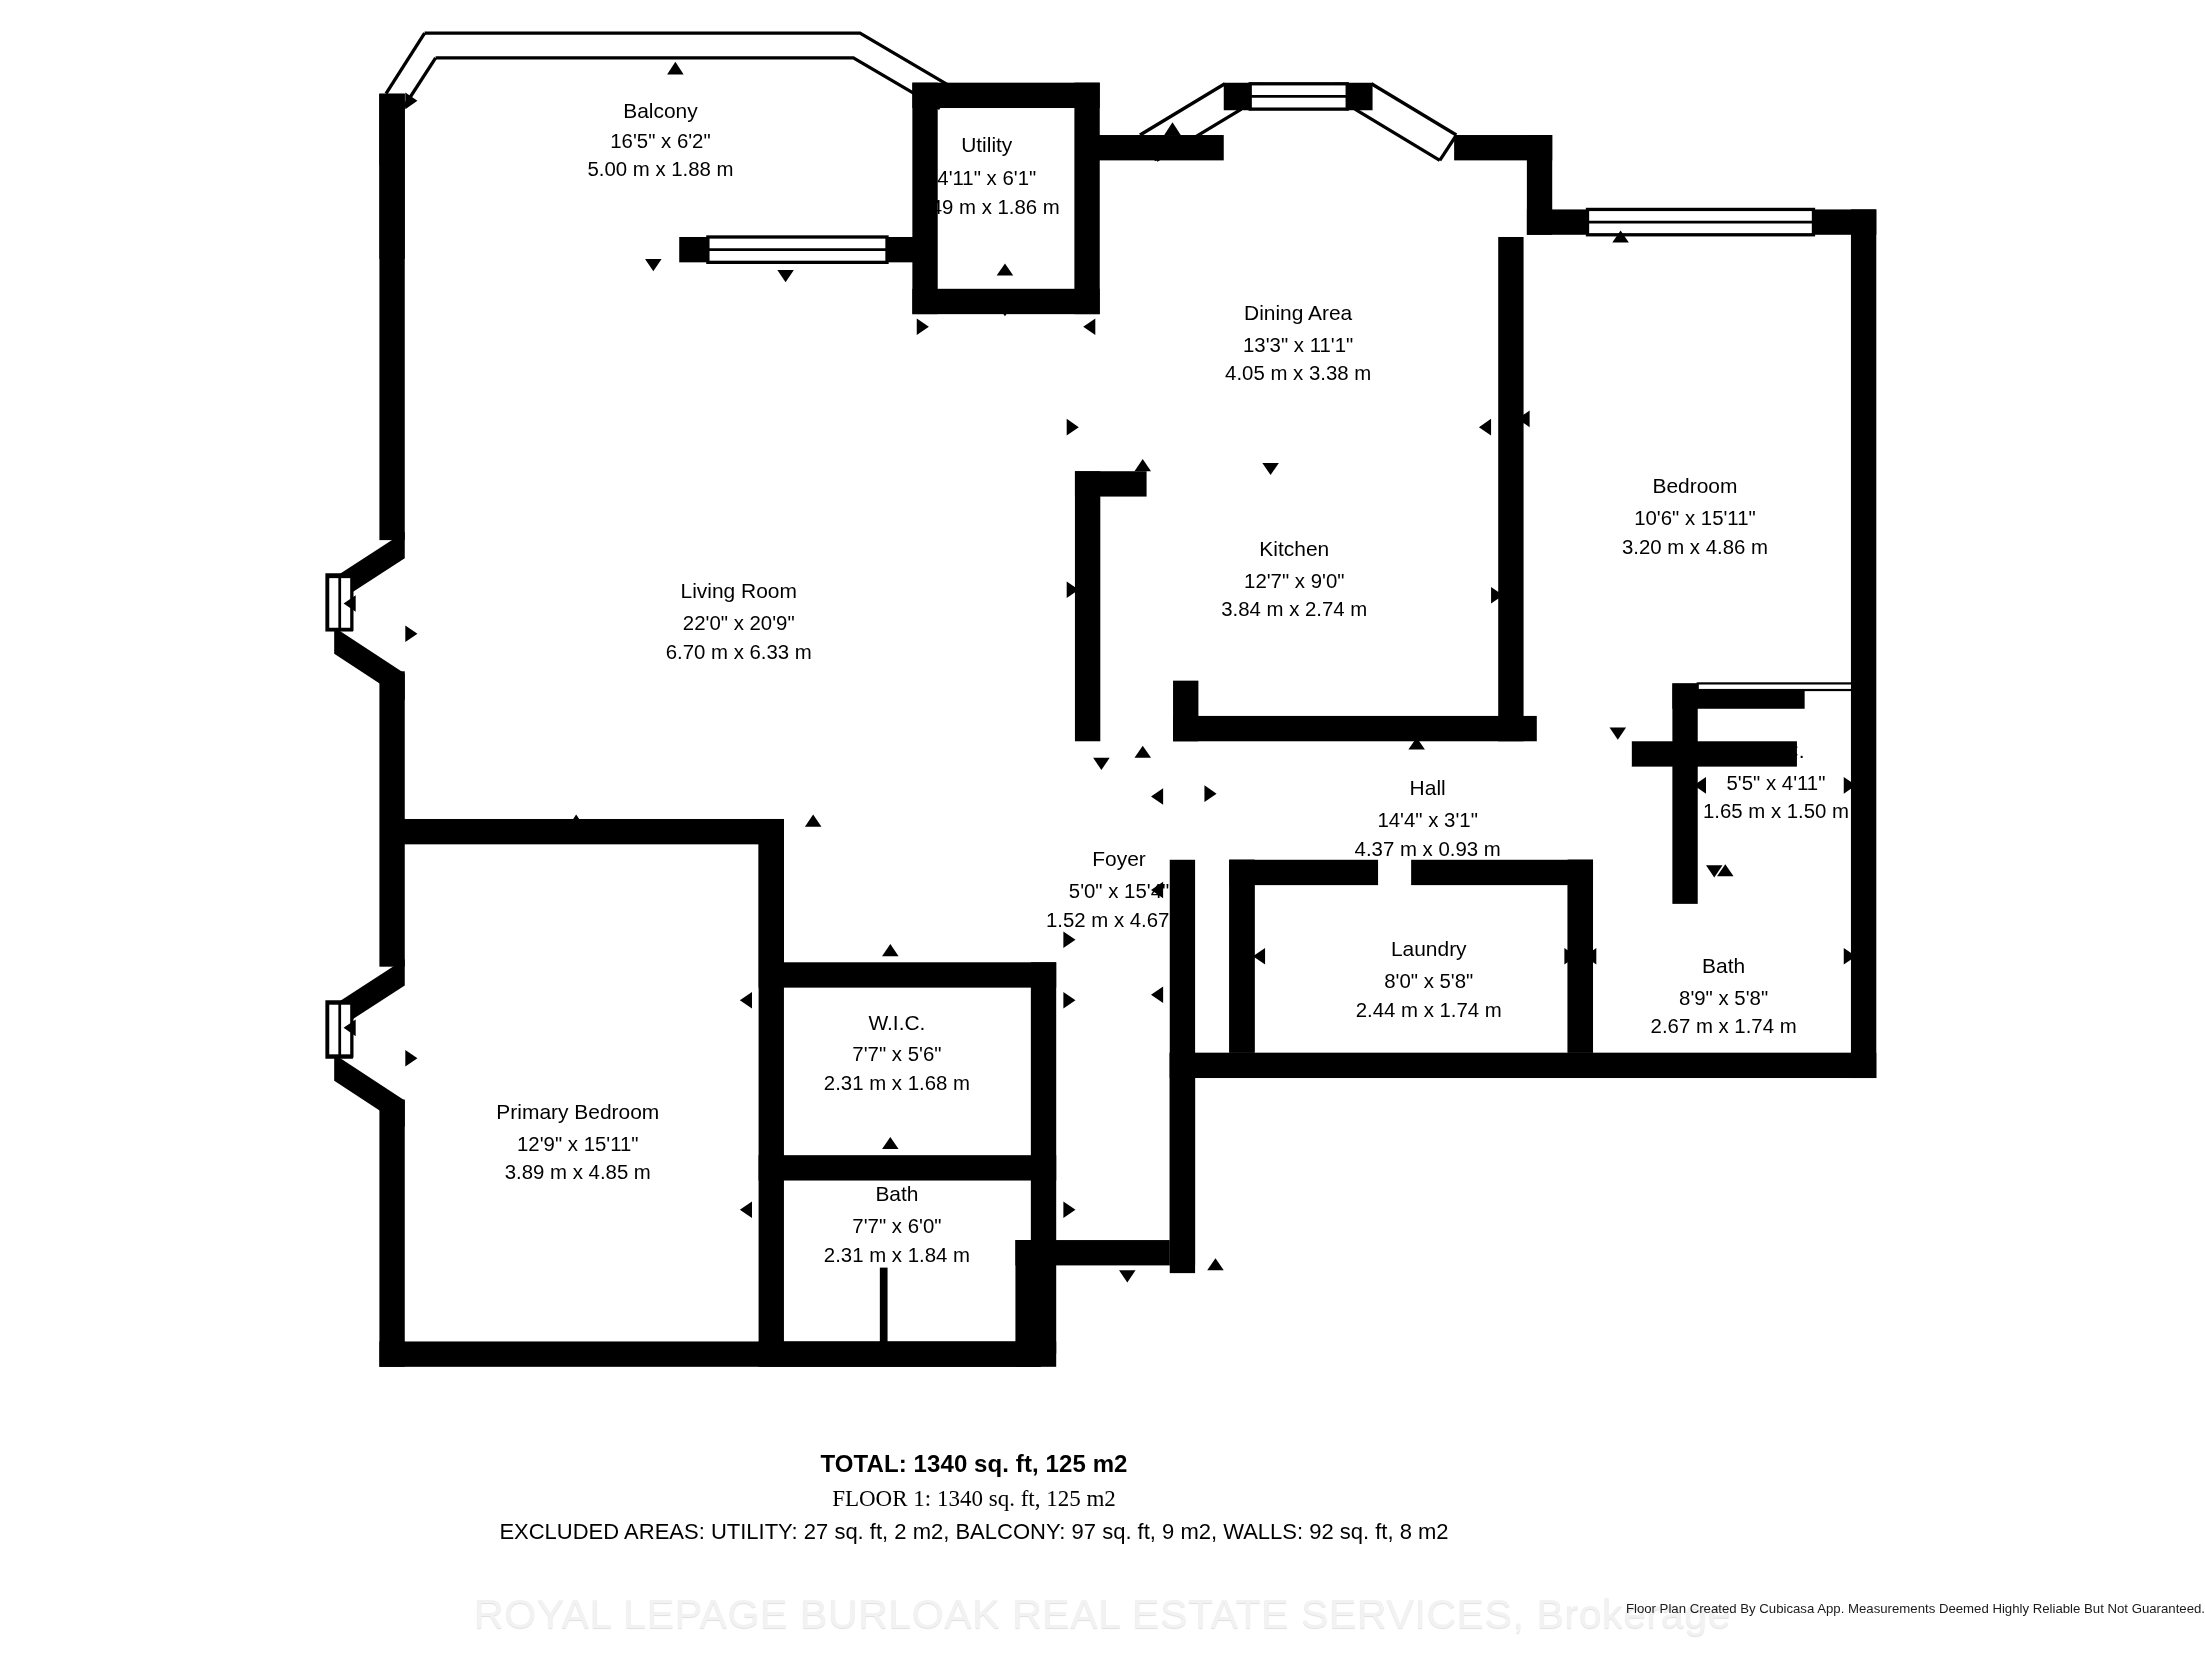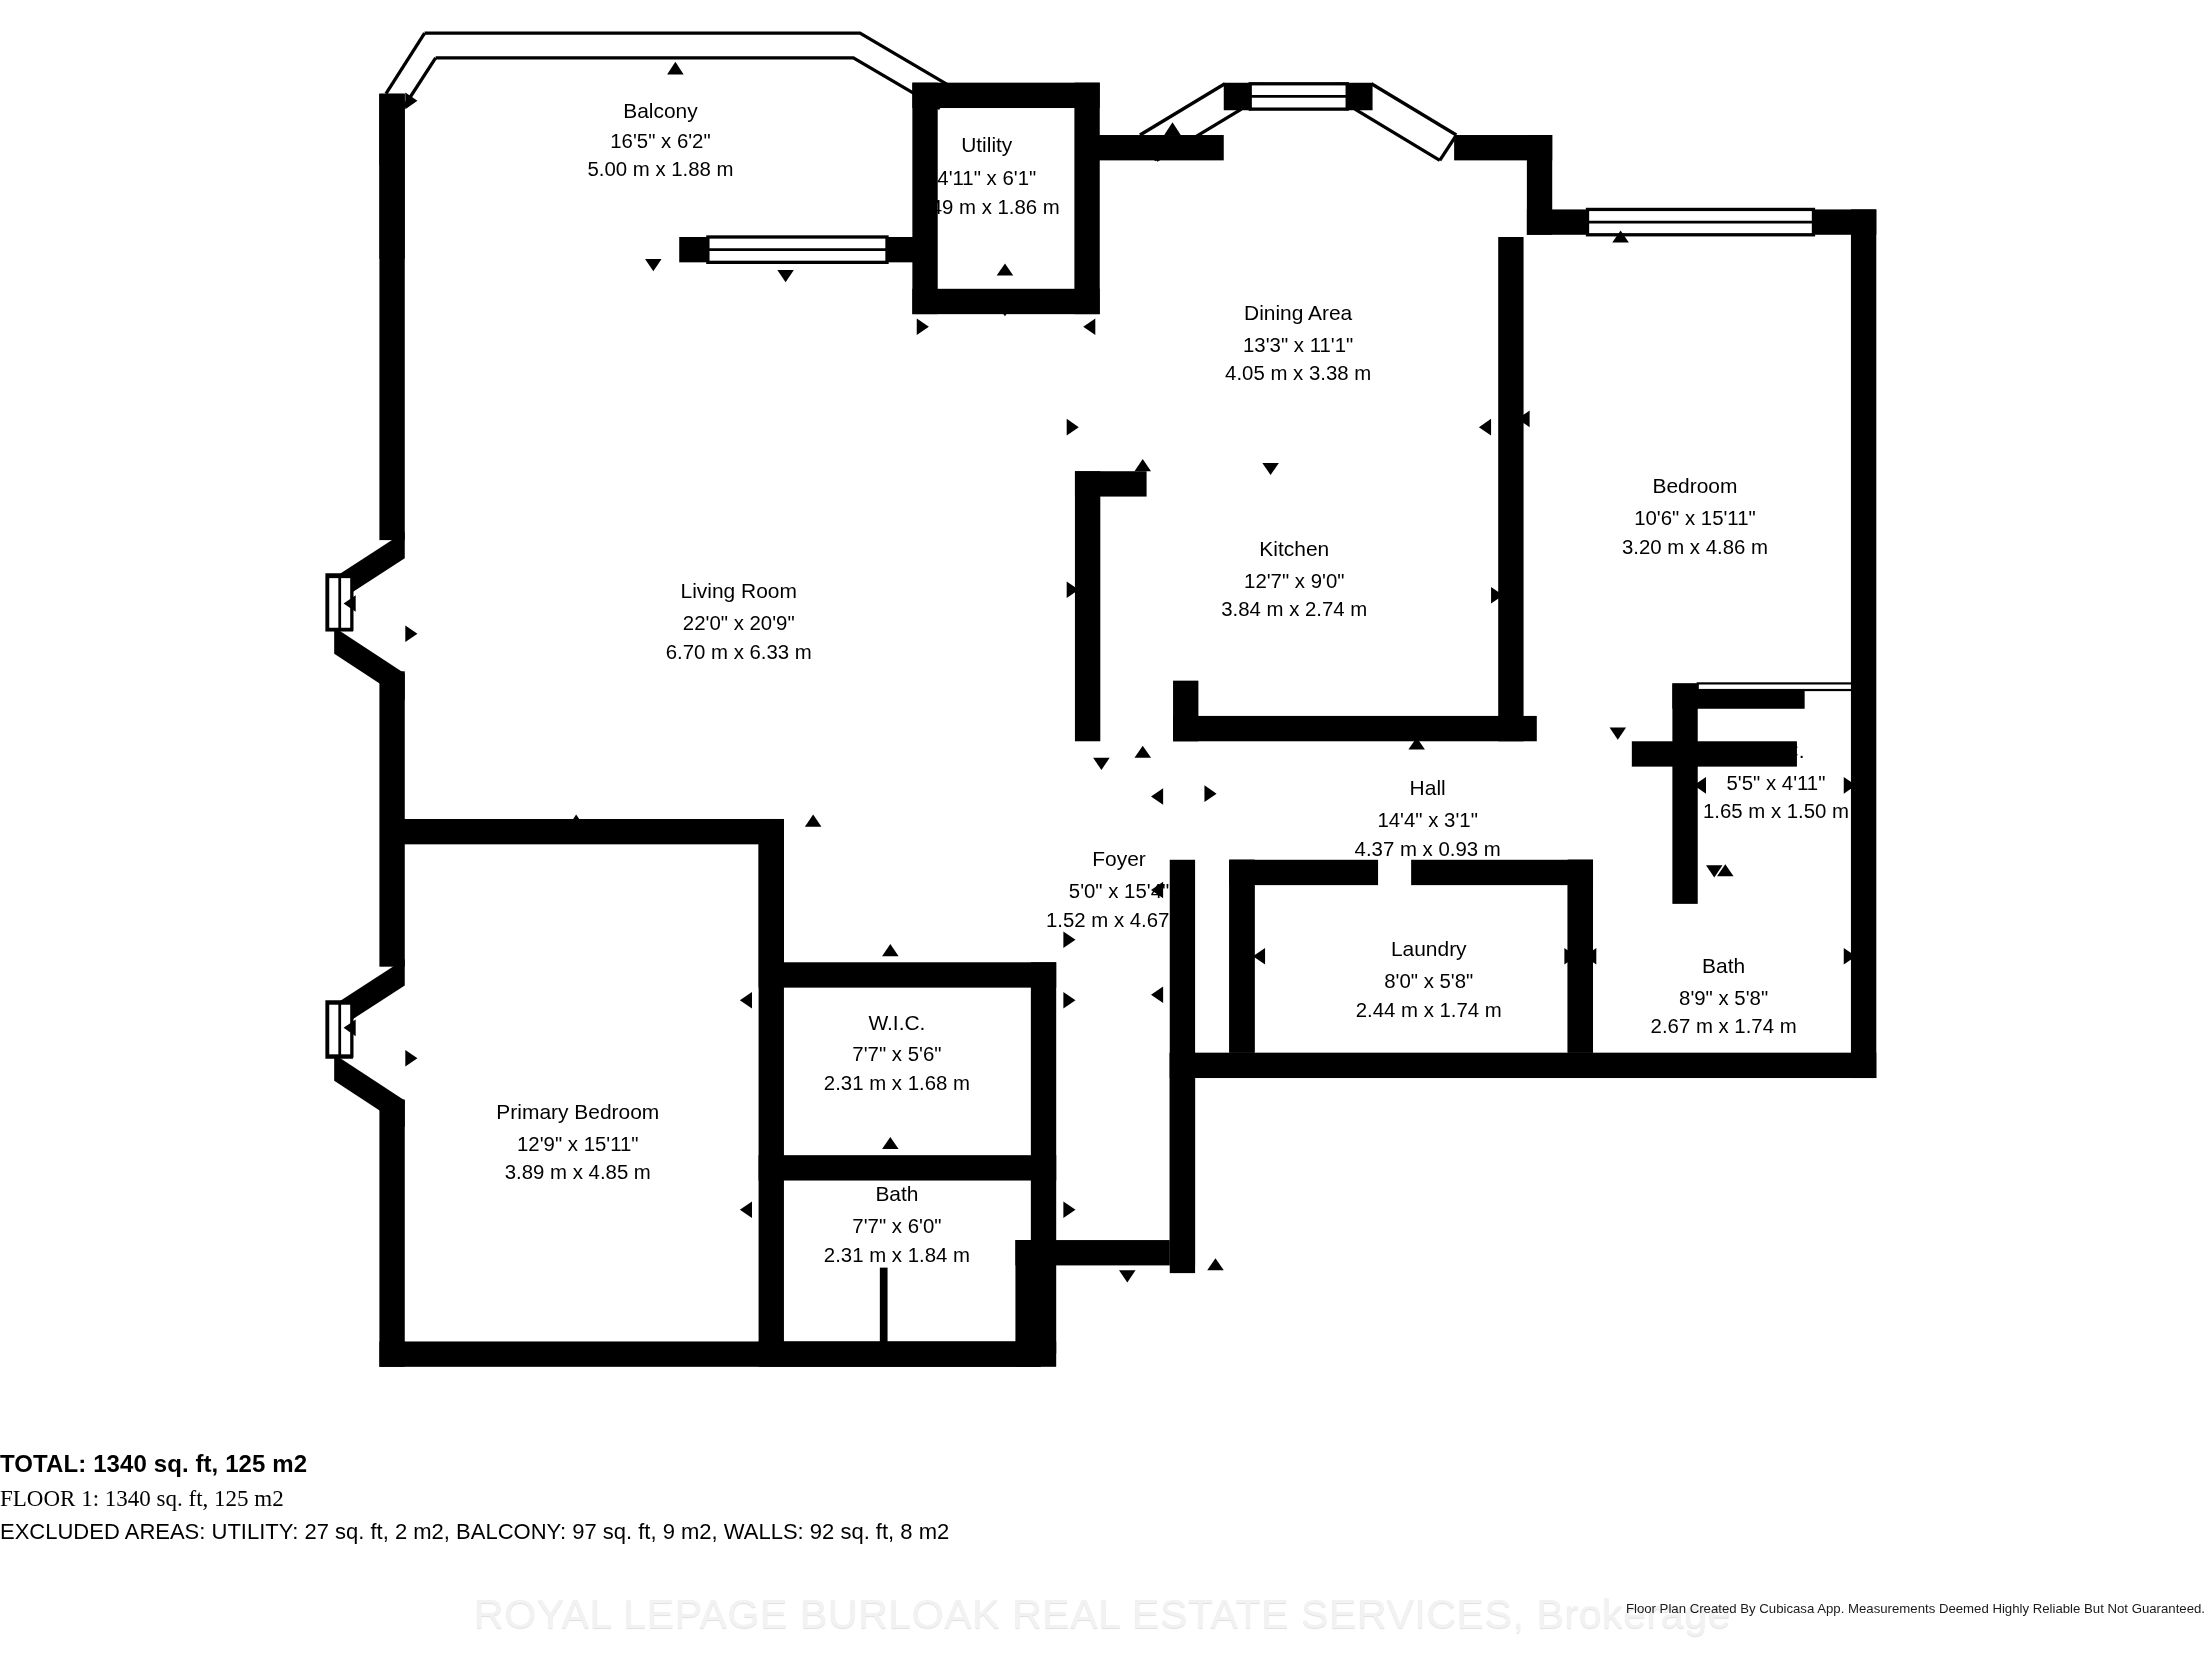--- a/index.html
+++ b/index.html
@@ -33,20 +33,21 @@
     text-anchor: middle;
   }
   .rl-name { font-size: 38px; }
   .rl-dim  { font-size: 37px; }
 
   #summary {
     position: absolute;
     left: 0;
     top: 1450px;
     width: 1948px;
+    text-align: center;
     font-family: "Liberation Sans", sans-serif;
     color: #000;
   }
   #summary .total {
     font-size: 24px;
     font-weight: bold;
     letter-spacing: 0.1px;
     margin: 0 0 7.7px 0;
   }
   #summary .floor1 {

